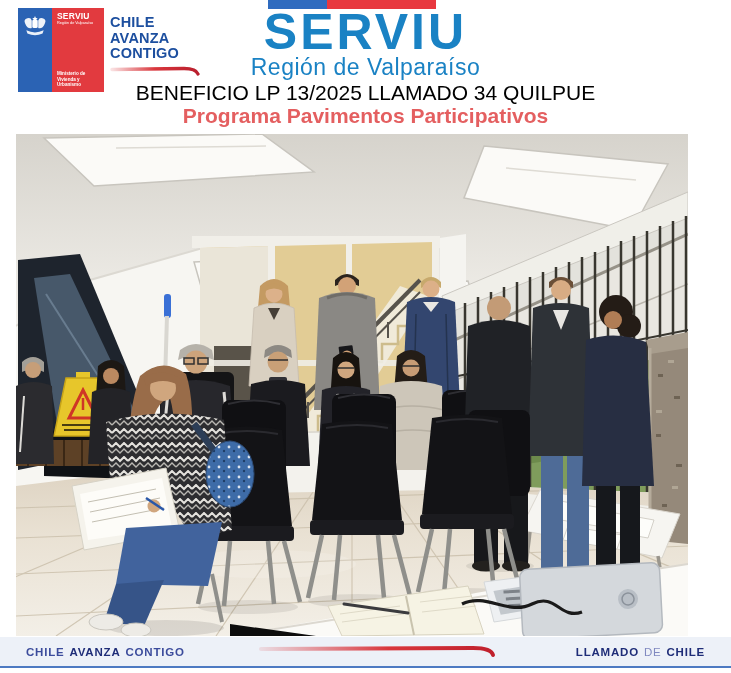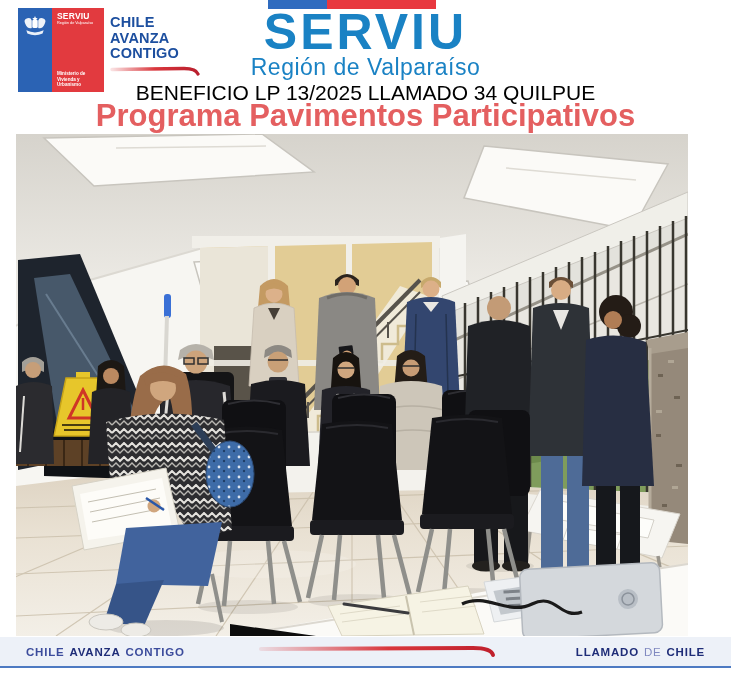--- a/index.html
+++ b/index.html
@@ -19,21 +19,21 @@
   .brand-line{font-size:14.5px;font-weight:bold;line-height:1.07;letter-spacing:.2px;}
   .brand svg{display:block;margin-top:4px;}
   
   .flag{position:absolute;left:268px;top:0;width:168px;height:9px;display:flex;}
   .flag-blue{width:59px;background:#2f6bbf;}
   .flag-red{flex:1;background:#e8383f;}
   .center-line{position:absolute;left:0;right:0;text-align:center;}
   .mast-title{top:8px;font-size:50px;line-height:48px;font-weight:bold;color:#1a82c4;letter-spacing:3px;}
   .mast-sub{top:54px;font-size:23px;line-height:26px;color:#1a82c4;letter-spacing:.5px;}
   .hl1{top:81px;font-size:21px;line-height:24px;font-weight:normal;color:#000000;}
-  .hl2{top:103px;font-size:31px;line-height:25px;font-weight:bold;color:#e45f60;}
+  .hl2{top:103px;font-size:21px;line-height:25px;font-weight:bold;color:#e45f60;}
   
   .photo{position:absolute;left:16px;top:134px;width:672px;height:502px;background:#e8e5df;}
   .photo svg{display:block;width:100%;height:100%;}
   
   .footer{position:absolute;left:0;right:0;top:637px;height:31px;background:#edf1f8;
           border-bottom:2px solid #4d7ac2;display:flex;align-items:center;
           justify-content:space-between;padding:0 26px;box-sizing:border-box;}
   .f-words{display:flex;gap:5px;font-size:11.5px;letter-spacing:.8px;color:#3c4c9c;font-weight:bold;}
   .fw.strong{color:#1f2d78;}
   .fw.de{font-weight:normal;color:#8089c0;}

